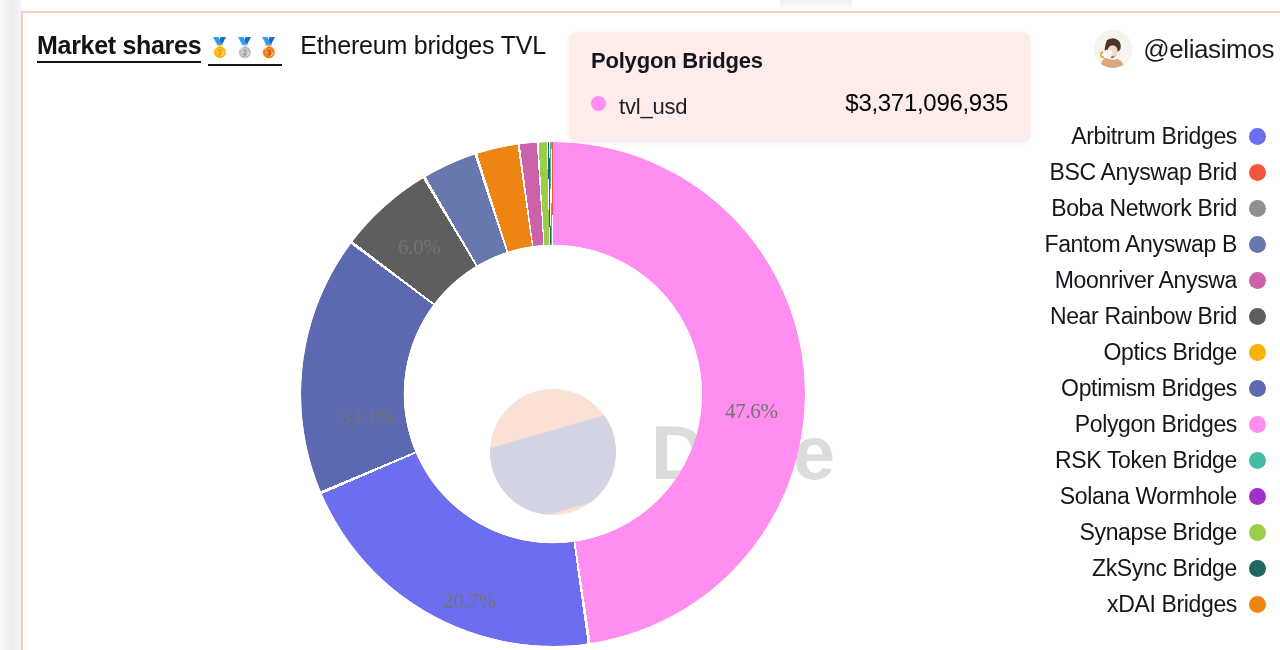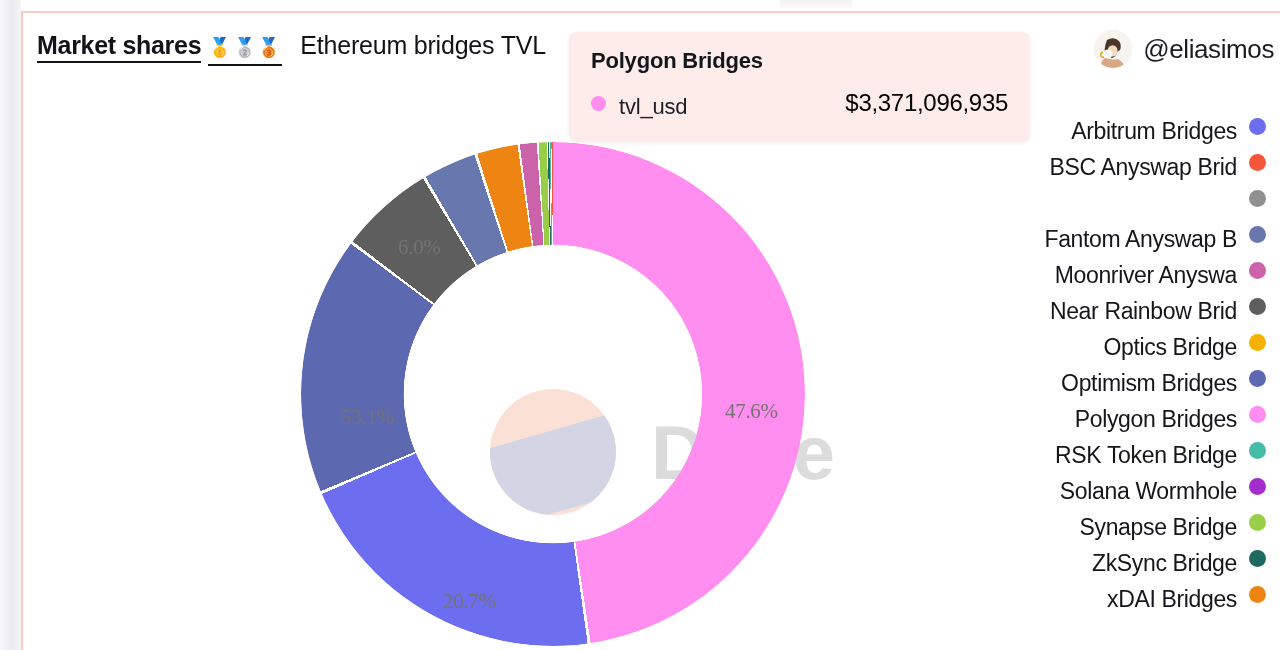--- a/index.html
+++ b/index.html
@@ -180,20 +180,21 @@
   
   .legend {
     position: absolute;
     right: 0px; top: 105px;
     width: 262px;
     z-index: 20;
   }
   .legend-item {
     height: 36px;
     display: flex;
+    align-items: center;
     justify-content: flex-end;
     gap: 12px;
     padding-right: 14px;
     overflow: hidden;
   }
   .legend-label {
     font-size: 23px;
     color: #15161c;
     letter-spacing: -0.35px;
     white-space: nowrap;
@@ -306,20 +307,21 @@
     <div class="legend">
       <div class="legend-item">
         <span class="legend-label">Arbitrum Bridges</span>
         <span class="legend-dot" style="background:#6D6DF0"></span>
       </div>
       <div class="legend-item">
         <span class="legend-label">BSC Anyswap Brid</span>
         <span class="legend-dot" style="background:#F4563C"></span>
       </div>
       <div class="legend-item">
+        <span class="legend-label">Boba Network Brid</span>
         <span class="legend-dot" style="background:#909090"></span>
       </div>
       <div class="legend-item">
         <span class="legend-label">Fantom Anyswap B</span>
         <span class="legend-dot" style="background:#6878AE"></span>
       </div>
       <div class="legend-item">
         <span class="legend-label">Moonriver Anyswa</span>
         <span class="legend-dot" style="background:#CC62AA"></span>
       </div>

